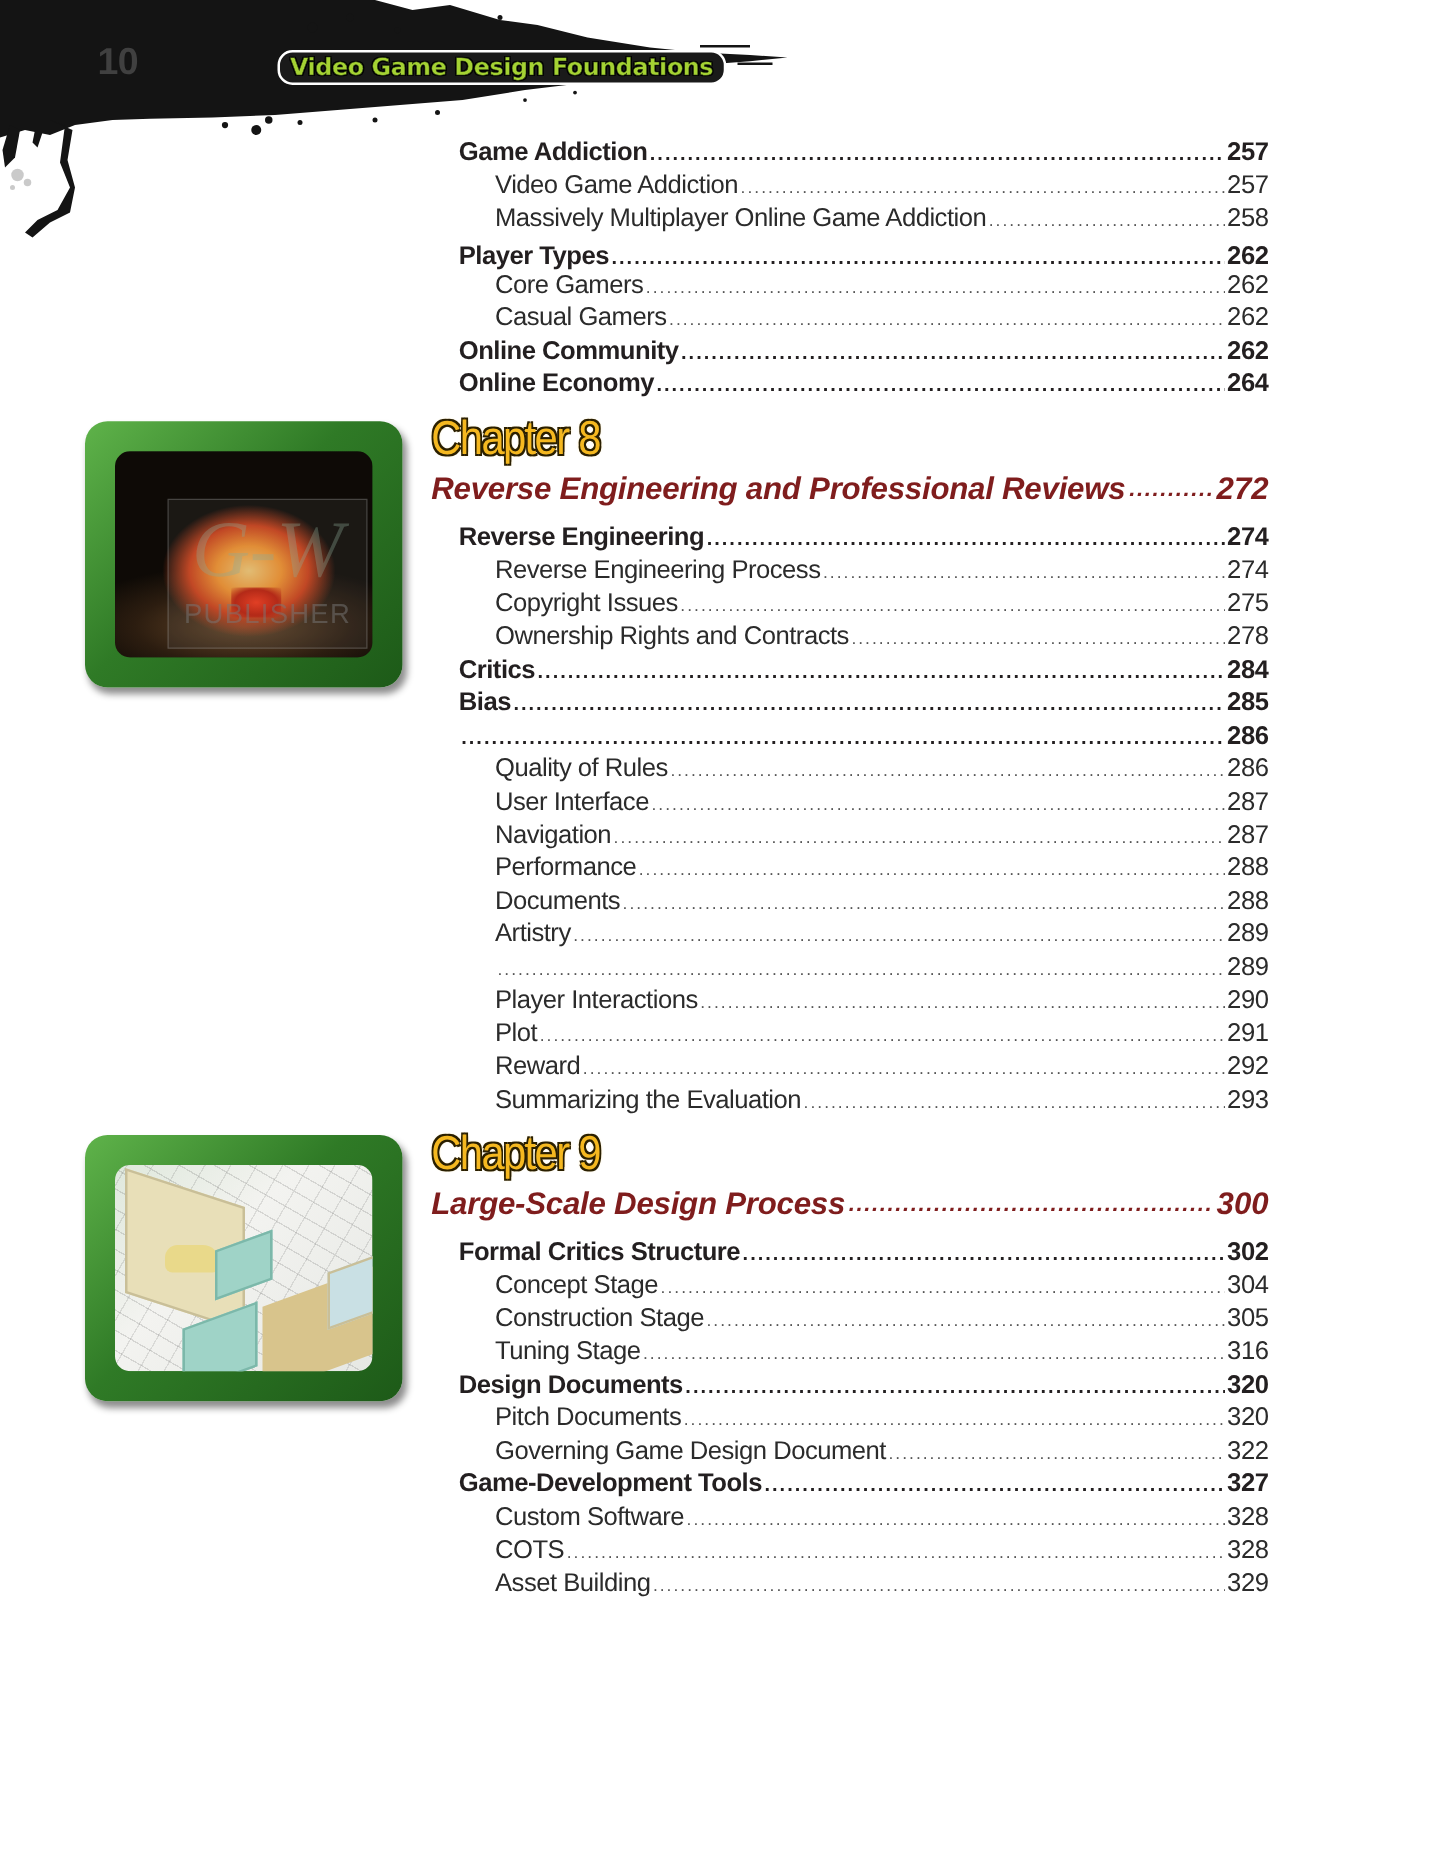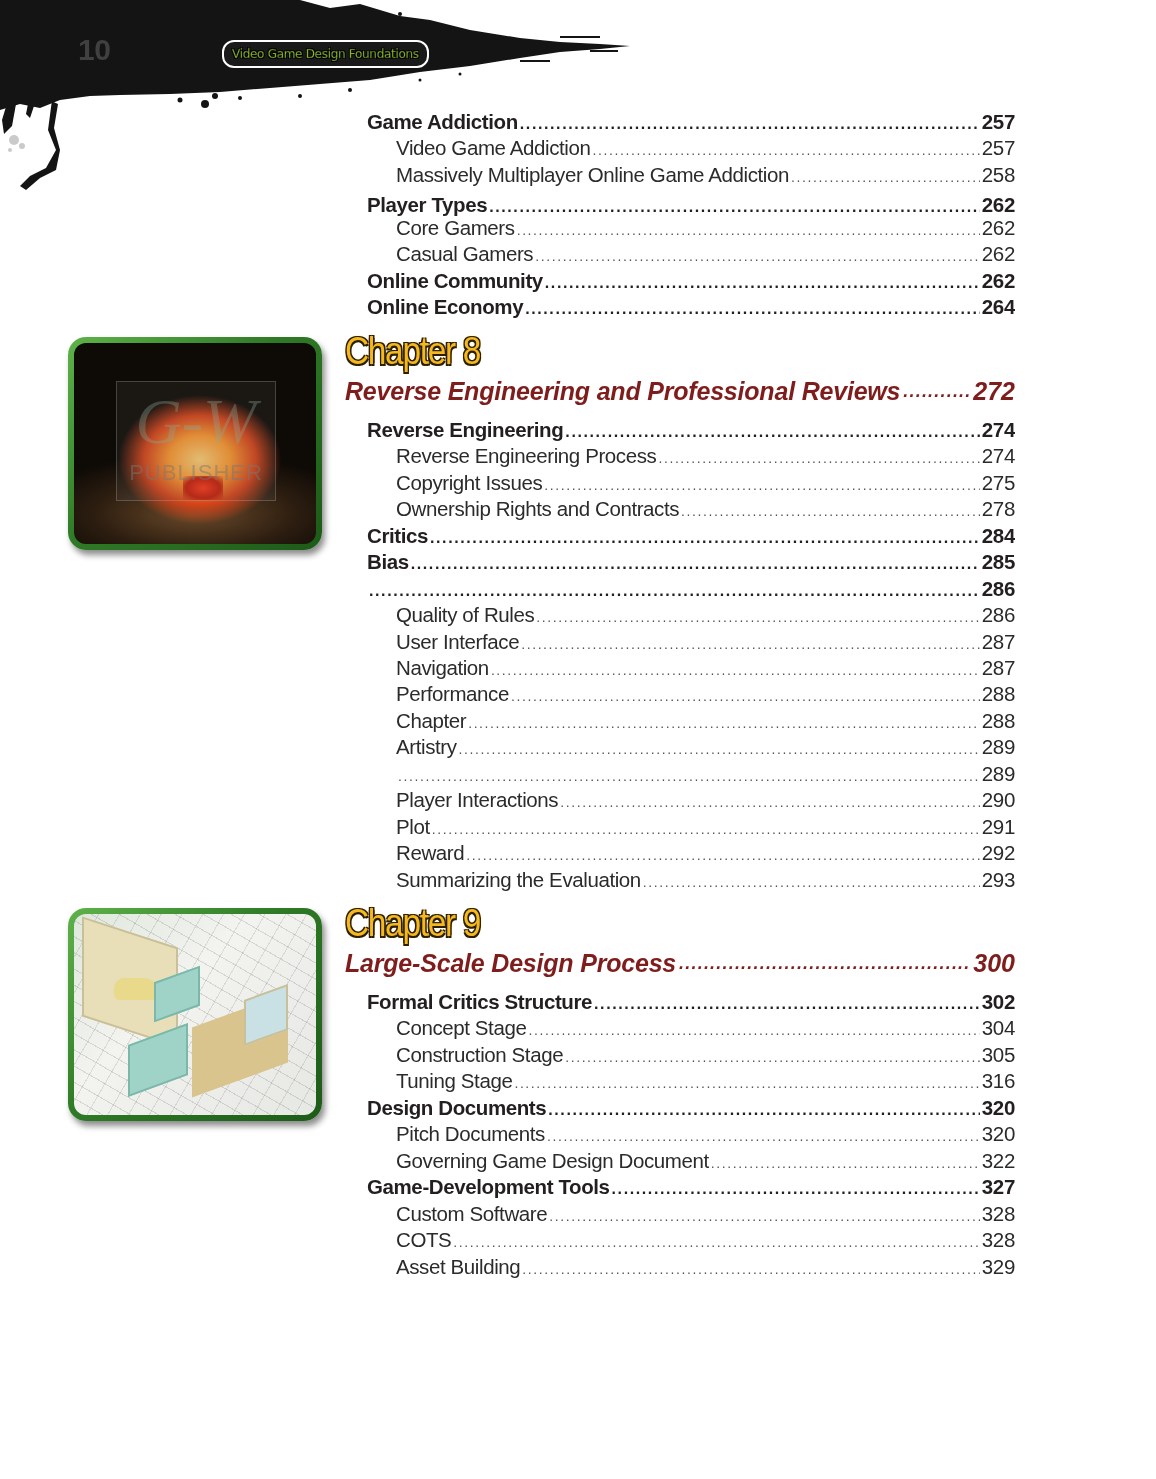--- a/index.html
+++ b/index.html
@@ -12,21 +12,21 @@
   .page-number {
     position: absolute; left: 78px; top: 33px;
     font-family: "Liberation Sans", sans-serif; font-weight: bold;
     font-size: 30px; color: #404040; letter-spacing: -0.5px;
   }
   .book-title {
     position: absolute; left: 222px; top: 40px;
     height: 28px; padding: 0 8px;
     display: flex; align-items: center;
     background: #1a1a1a; border: 2px solid #ffffff; border-radius: 12px;
-    font-family: "DejaVu Sans", sans-serif; font-weight: normal; font-size: 12px;
+    font-family: "DejaVu Sans", sans-serif; font-weight: bold; font-size: 19px;
     color: #a4d233; letter-spacing: -0.3px;
     -webkit-text-stroke: 0.4px #2a3a10;
     text-shadow: 1px 1px 0 #000, -1px -1px 0 #000, 1px -1px 0 #000, -1px 1px 0 #000;
   }
 
   
   .toc { position: absolute; left: 0; top: 0; width: 1156px; }
   .row {
     position: absolute; left: 367px; width: 648px; height: 26px;
     display: flex; align-items: baseline; font-size: 20.5px; line-height: 26px;
@@ -59,21 +59,21 @@
     font-weight: bold; font-size: 25px; line-height: 32px; color: #7f1d1d; font-style: italic;
   }
   .chapter-title .label { flex: 0 0 auto; letter-spacing: -0.2px; }
   .chapter-title .leader { flex: 1 1 auto; overflow: hidden; margin: 0 3px; font-size: 18px; letter-spacing: 1.2px; }
   .chapter-title .leader::before { content: "........................................................................................................................"; }
   .chapter-title .page { flex: 0 0 auto; }
 
   
   .chapter-image {
     position: absolute; left: 68px; width: 254px; height: 213px;
-    border-radius: 18px; padding: 6px;
+    border-radius: 18px; padding: 24px;
     background: linear-gradient(135deg, #5fb34a 0%, #2f7a26 45%, #1d5a18 100%);
     box-shadow: 3px 5px 6px rgba(0,0,0,0.45);
   }
   .chapter-image .inner {
     width: 100%; height: 100%; border-radius: 12px; overflow: hidden; position: relative;
   }
   .fire-inner {
     background:
       radial-gradient(ellipse 42% 40% at 52% 58%, #ffd27a 0%, #ff9a30 30%, #d8441a 55%, rgba(60,20,5,0.0) 80%),
       radial-gradient(ellipse 70% 30% at 50% 85%, #6b4a2a 0%, #2c1d10 60%, #0e0a06 100%),
@@ -248,21 +248,21 @@
     <span class="label">Navigation</span>
     <span class="leader"></span>
     <span class="page">287</span>
   </div>
   <div class="row sub" style="top:681px">
     <span class="label">Performance</span>
     <span class="leader"></span>
     <span class="page">288</span>
   </div>
   <div class="row sub" style="top:708px">
-    <span class="label">Chapter</span>
+    <span class="label">Documents</span>
     <span class="leader"></span>
     <span class="page">288</span>
   </div>
   <div class="row sub" style="top:734px">
     <span class="label">Artistry</span>
     <span class="leader"></span>
     <span class="page">289</span>
   </div>
   <div class="row sub" style="top:761px">
     <span class="leader"></span>

